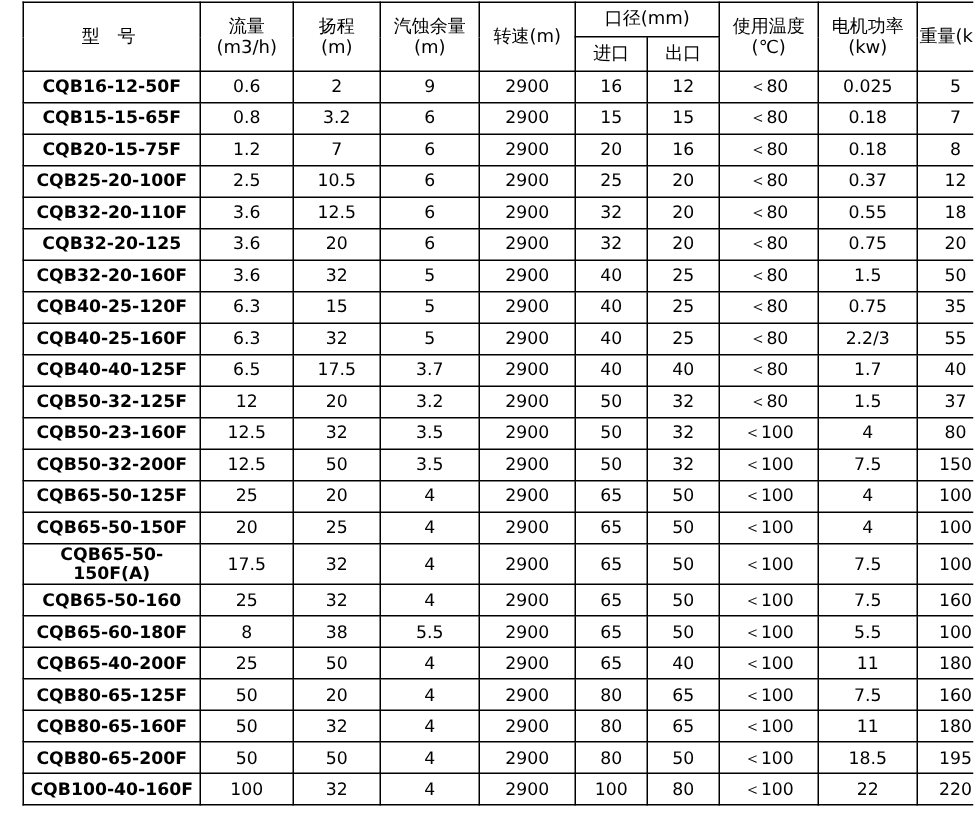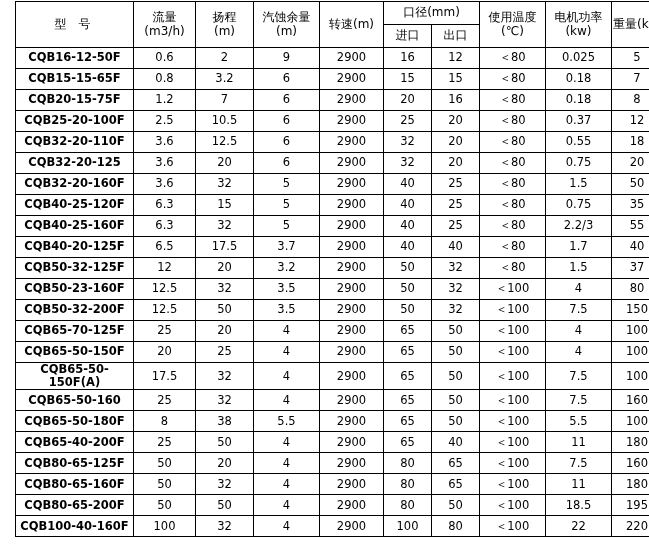--- a/index.html
+++ b/index.html
@@ -224,21 +224,21 @@
           <td>32</td>
           <td>5</td>
           <td>2900</td>
           <td>40</td>
           <td>25</td>
           <td>＜80</td>
           <td>2.2/3</td>
           <td>55</td>
         </tr>
         <tr>
-          <td class="model-cell">CQB40-20-125F</td>
+          <td class="model-cell">CQB40-40-125F</td>
           <td>6.5</td>
           <td>17.5</td>
           <td>3.7</td>
           <td>2900</td>
           <td>40</td>
           <td>40</td>
           <td>＜80</td>
           <td>1.7</td>
           <td>40</td>
         </tr>
@@ -272,21 +272,21 @@
           <td>50</td>
           <td>3.5</td>
           <td>2900</td>
           <td>50</td>
           <td>32</td>
           <td>＜100</td>
           <td>7.5</td>
           <td>150</td>
         </tr>
         <tr>
-          <td class="model-cell">CQB65-70-125F</td>
+          <td class="model-cell">CQB65-50-125F</td>
           <td>25</td>
           <td>20</td>
           <td>4</td>
           <td>2900</td>
           <td>65</td>
           <td>50</td>
           <td>＜100</td>
           <td>4</td>
           <td>100</td>
         </tr>
@@ -320,21 +320,21 @@
           <td>32</td>
           <td>4</td>
           <td>2900</td>
           <td>65</td>
           <td>50</td>
           <td>＜100</td>
           <td>7.5</td>
           <td>160</td>
         </tr>
         <tr>
-          <td class="model-cell">CQB65-50-180F</td>
+          <td class="model-cell">CQB65-60-180F</td>
           <td>8</td>
           <td>38</td>
           <td>5.5</td>
           <td>2900</td>
           <td>65</td>
           <td>50</td>
           <td>＜100</td>
           <td>5.5</td>
           <td>100</td>
         </tr>

